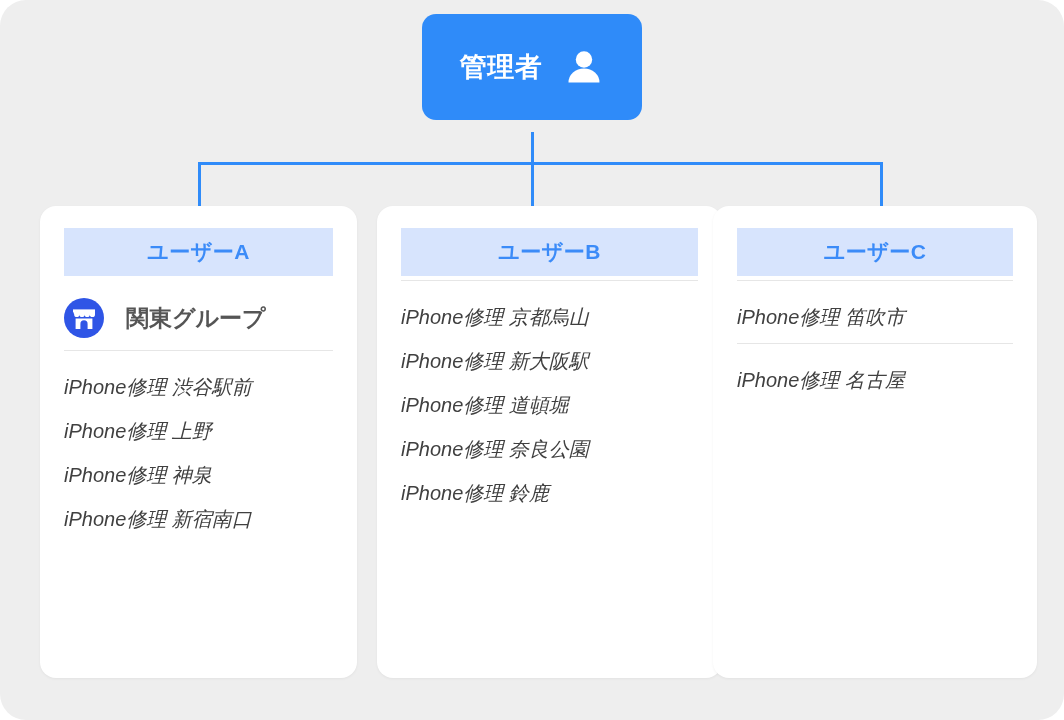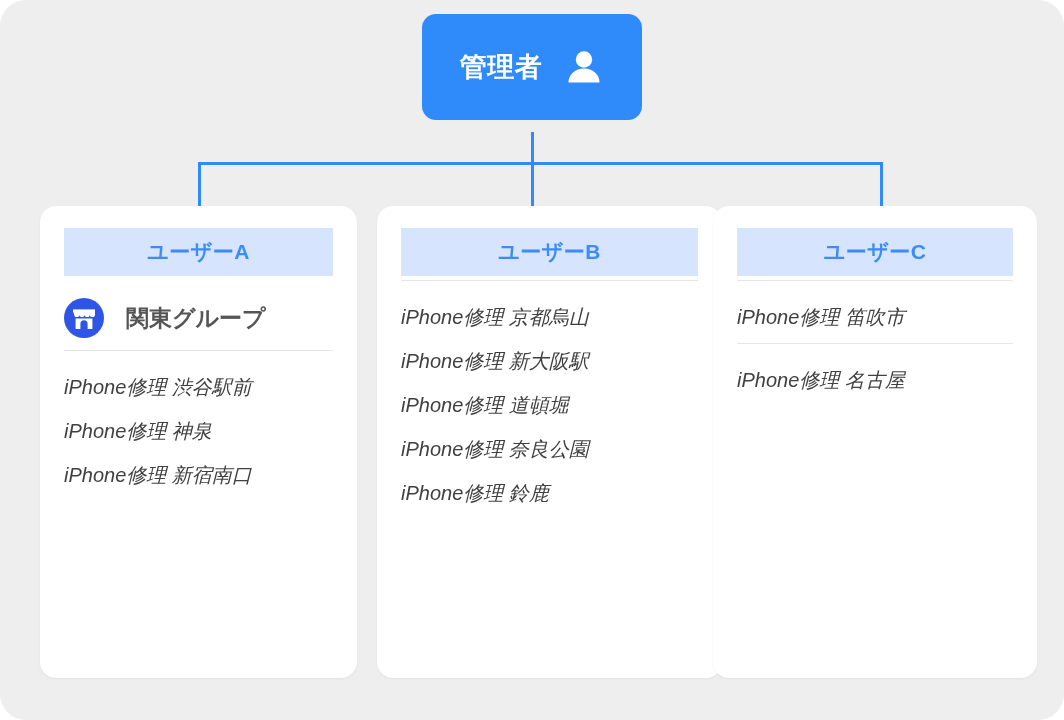--- a/index.html
+++ b/index.html
@@ -160,20 +160,21 @@
             <path d="M9 13.2h22v3.2a2.6 2.6 0 0 1-2.6 2.6 2.6 2.6 0 0 1-2.6-2.6 2.6 2.6 0 0 1-2.6 2.6A2.6 2.6 0 0 1 20.6 16.4 2.6 2.6 0 0 1 18 19a2.6 2.6 0 0 1-2.6-2.6A2.6 2.6 0 0 1 12.8 19 2.6 2.6 0 0 1 10.2 16.4z" fill="#ffffff"></path>
             <rect x="9" y="11.4" width="22" height="2.6" fill="#ffffff"></rect>
             <path d="M11.6 20.6h16.8v10.4H23.6v-5.1a3.6 3.6 0 0 0-7.2 0v5.1h-4.8z" fill="#ffffff"></path>
           </svg>
         </span>
         <span class="group-name">関東グループ</span>
       </div>
       <div class="divider"></div>
       <ul class="store-list">
         <li class="store-item">iPhone修理 渋谷駅前</li>
+        <li class="store-item">iPhone修理 上野</li>
         <li class="store-item">iPhone修理 神泉</li>
         <li class="store-item">iPhone修理 新宿南口</li>
       </ul>
     </div>
   </div>
 
   <div class="card" id="card-b">
     <div class="user-badge">
       <span>ユーザーB</span>
     </div>

